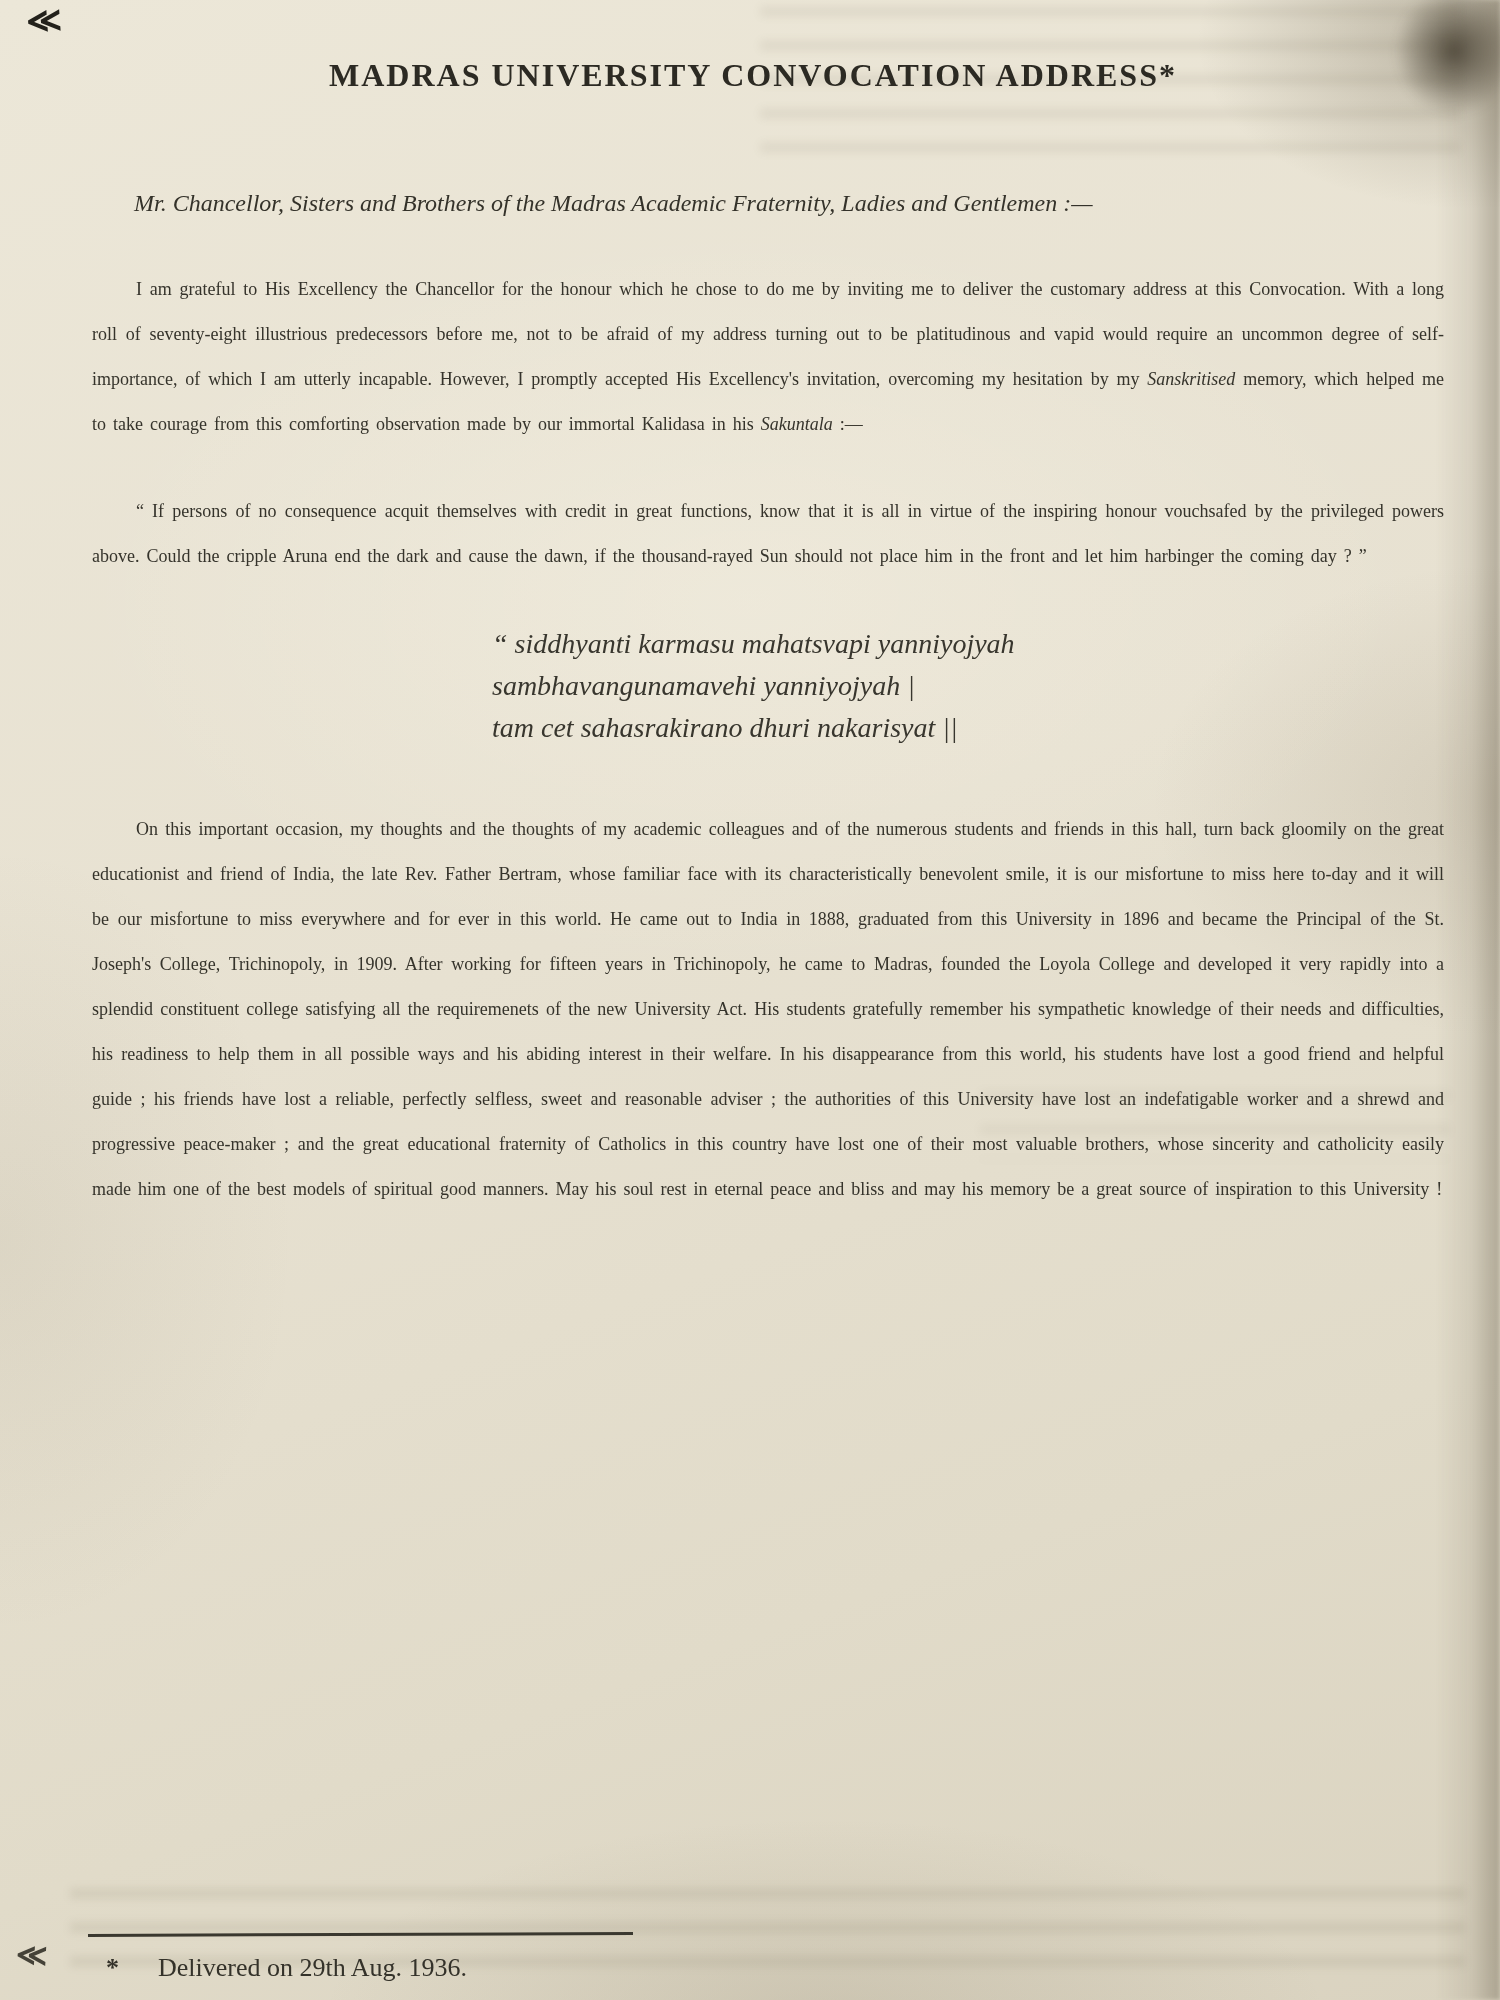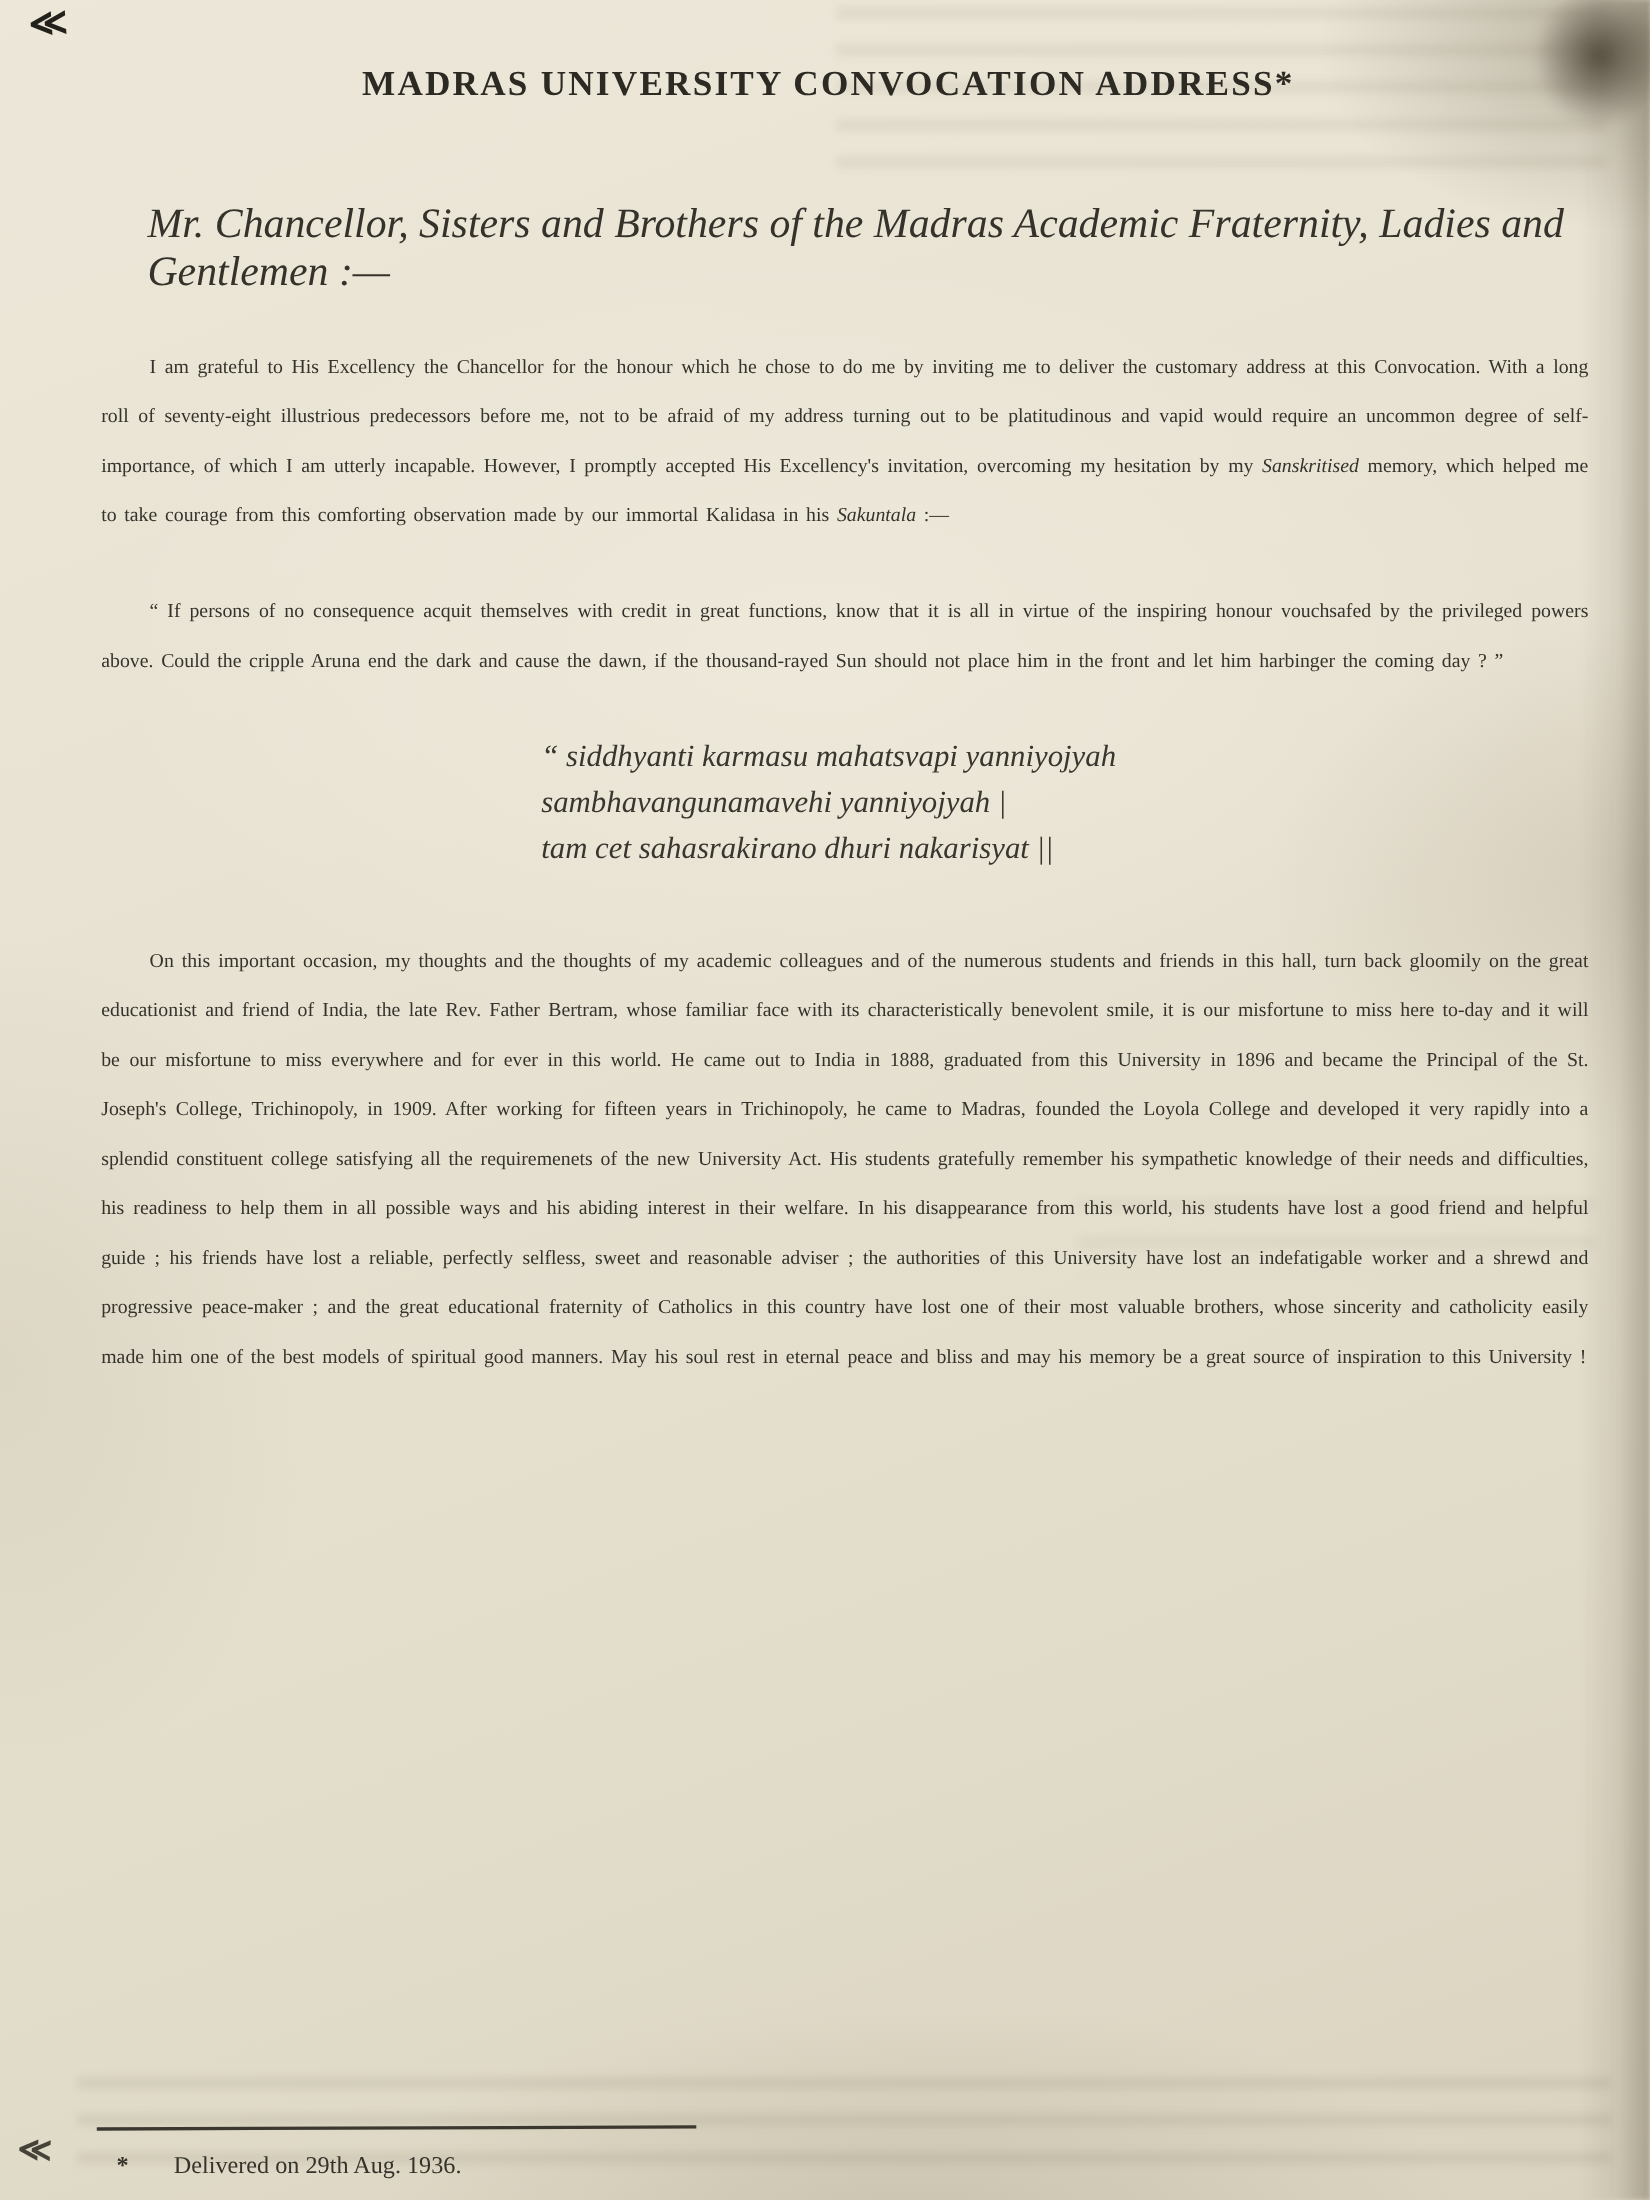--- a/index.html
+++ b/index.html
@@ -74,21 +74,21 @@
     font-size: 32px;
     font-weight: bold;
     letter-spacing: 2px;
     color: #2c2a23;
     line-height: 1.1;
   }
   .salutation {
     margin: 0 0 42px 0;
     padding-left: 42px;
     font-style: italic;
-    font-size: 38px;
+    font-size: 24px;
     line-height: 44px;
     color: #34322a;
   }
   p.body-para {
     margin: 0 0 42px 0;
     font-size: 18px;
     line-height: 45px;
     text-align: justify;
     text-indent: 44px;
     word-spacing: 2.5px;
@@ -115,21 +115,21 @@
   }
   .footnote-rule {
     width: 545px;
     height: 3px;
     background: #3a382f;
     margin-bottom: 14px;
     transform: rotate(-0.2deg);
   }
   .footnote-text {
     margin: 0;
-    font-size: 22px;
+    font-size: 26px;
     line-height: 36px;
     color: #34322a;
   }
   .fn-marker {
     display: inline-block;
     width: 52px;
     padding-left: 18px;
     font-weight: bold;
   }
 </style>

